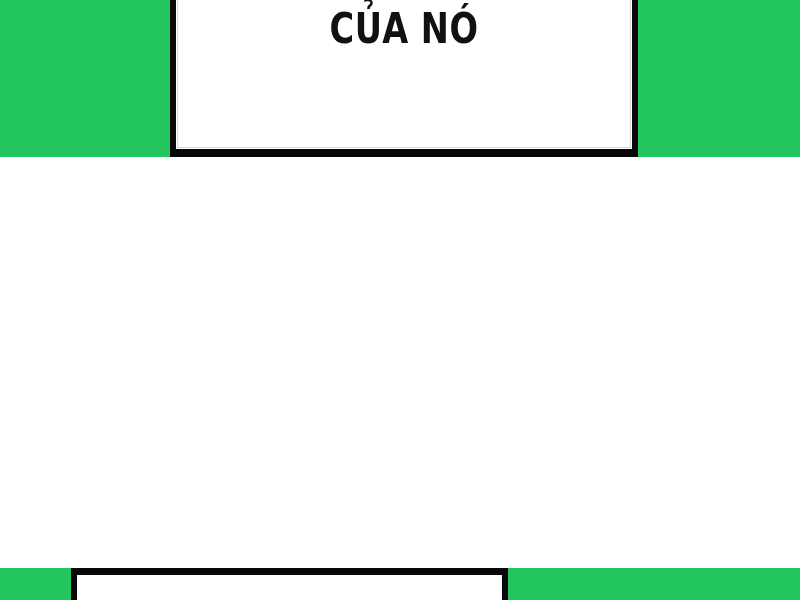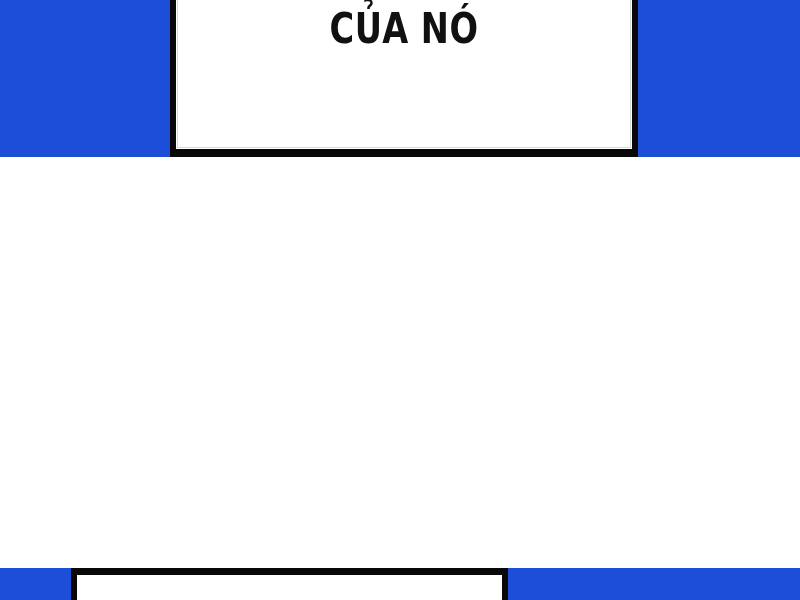--- a/index.html
+++ b/index.html
@@ -11,21 +11,21 @@
     height: 600px;
     background: #ffffff;
     font-family: "Liberation Sans", sans-serif;
     overflow: hidden;
   }
 
   #comic-page {
     position: relative;
     width: 800px;
     height: 600px;
-    background: #1d4ed8;
+    background: #22c55e;
   }
 
   
   .panel {
     position: absolute;
     background: #ffffff;
     box-sizing: border-box;
   }
 
   

